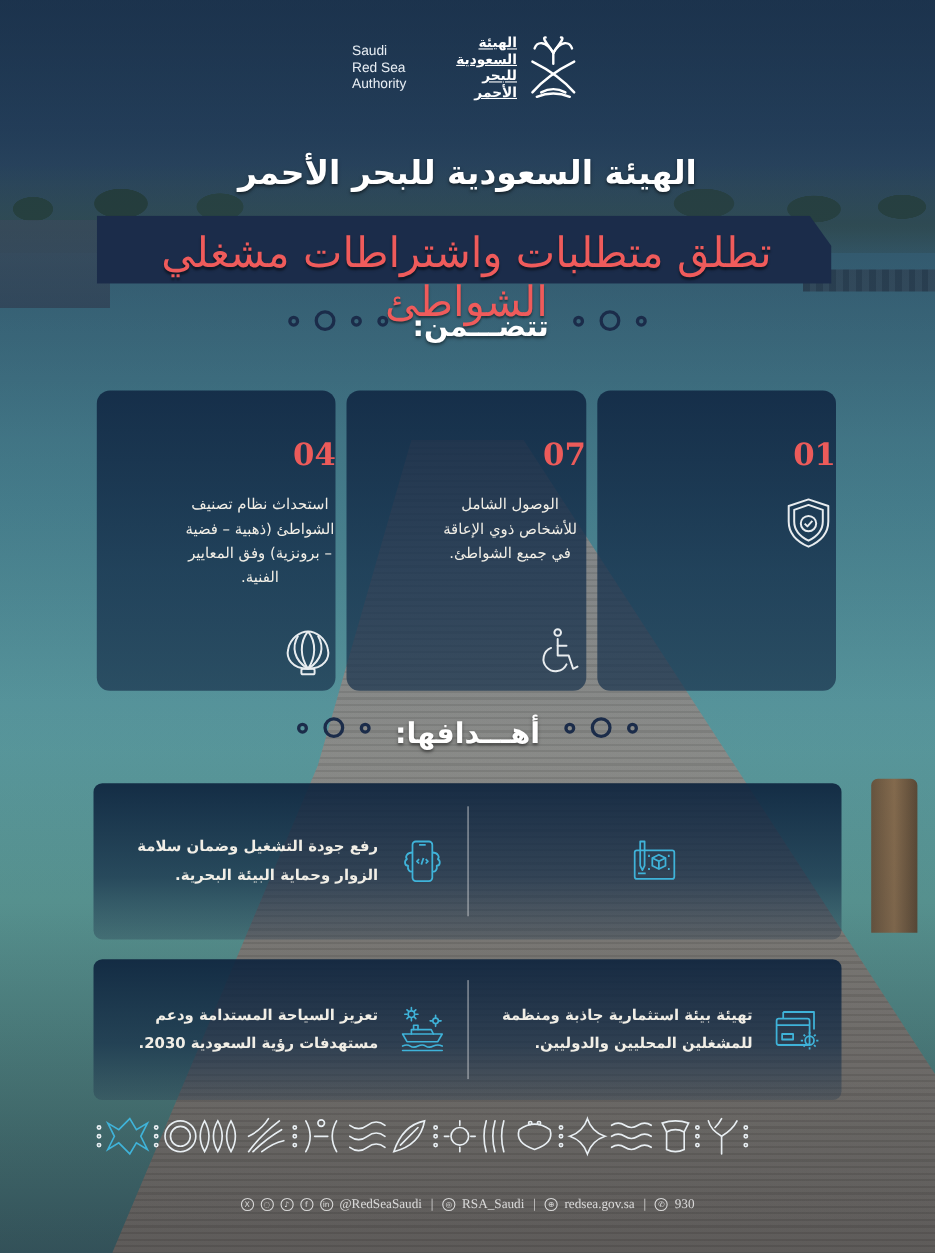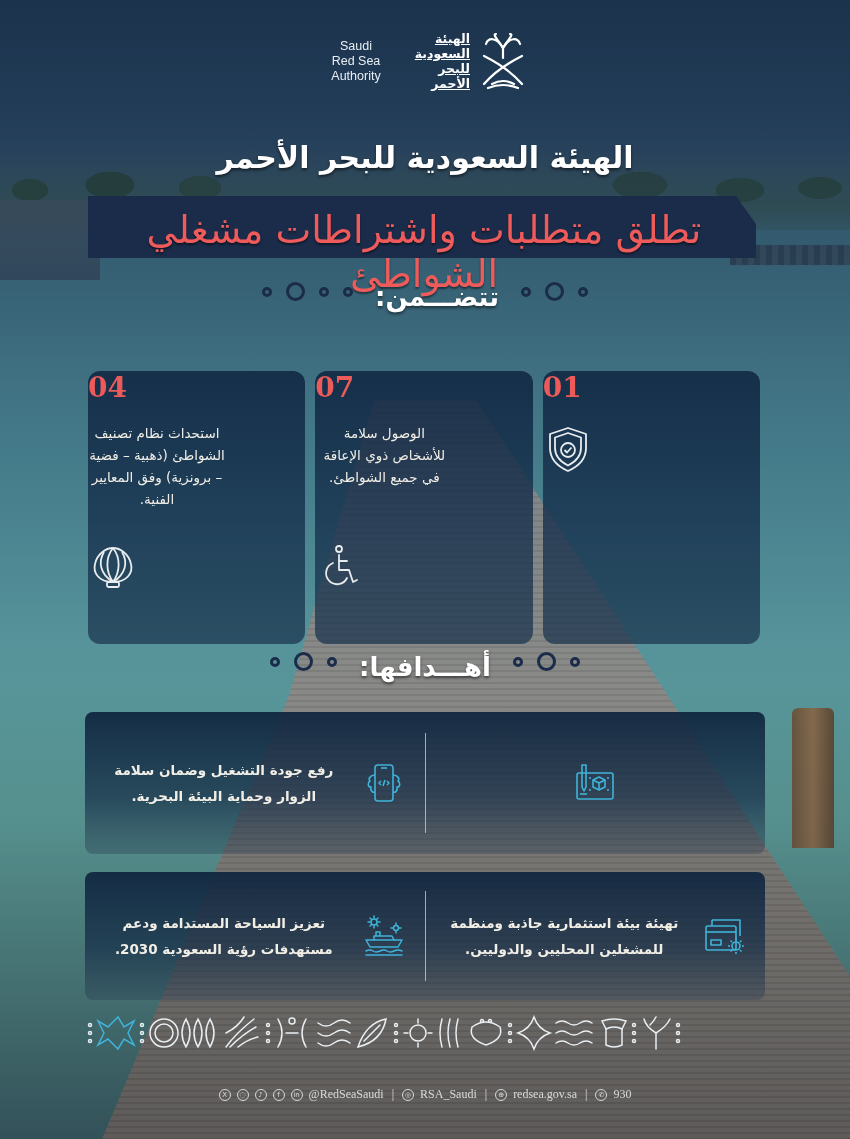--- a/index.html
+++ b/index.html
@@ -58,21 +58,21 @@
     background: linear-gradient(180deg, rgba(25,45,70,0.55) 0%, rgba(25,45,70,0.15) 35%, rgba(25,45,70,0.05) 60%, rgba(30,40,55,0.25) 100%);
   }
 
   
   .logo {
     position: absolute; left: 320px; top: 30px; width: 210px; height: 62px;
     display: flex; align-items: center; gap: 8px;
   }
   .logo .en {
     font-family: "Liberation Sans", sans-serif;
-    font-size: 12.5px; line-height: 15px; text-align: center; color: #e8eef4; width: 72px;
+    font-size: 12.5px; line-height: 15px; text-align: left; color: #e8eef4; width: 72px;
   }
   .logo .ar {
     font-size: 12.5px; line-height: 15px; text-align: right; color: #ffffff; width: 70px; direction: rtl; font-weight: bold; text-decoration: underline;
   }
   .logo .mark { width: 50px; height: 58px; }
 
   .title-1 {
     position: absolute; left: 0; top: 140px; width: 850px; text-align: center;
     font-size: 30px; font-weight: bold; color: #ffffff; direction: rtl;
     text-shadow: 0 2px 3px rgba(0,0,0,0.55);
@@ -101,23 +101,22 @@
   .sec-2 { top: 652px; }
 
   
   .cards {
     position: absolute; left: 88px; top: 355px; width: 672px; height: 273px;
     display: flex; flex-direction: row-reverse; gap: 10px;
   }
   .card {
     flex: 1; height: 273px; border-radius: 12px;
     background: linear-gradient(180deg, rgba(16,38,66,0.88) 0%, rgba(22,48,76,0.78) 60%, rgba(26,52,78,0.72) 100%);
-    display: flex; flex-direction: column; align-items: flex-end; 
+    display: flex; flex-direction: column; align-items: flex-start; padding-top: 42px;
     direction: rtl;
-    margin-top: 16px;
   }
   .card .num {
     font-family: "DejaVu Serif", serif; font-weight: bold; font-size: 28px; color: #ec5b5a;
   }
   .card .text {
     margin-top: 18px; width: 138px; text-align: center; font-size: 13.5px; line-height: 22px; color: #f1eee6; font-weight: normal;
     height: 100px;
   }
   .card .icon { margin-top: 20px; width: 50px; height: 50px; }
 
@@ -126,21 +125,21 @@
     position: absolute; left: 85px; width: 680px; height: 142px; border-radius: 8px;
     background: linear-gradient(180deg, rgba(14,36,62,0.92) 0%, rgba(22,46,72,0.72) 60%, rgba(40,60,80,0.35) 100%);
     display: flex; flex-direction: row-reverse; align-items: center; direction: ltr;
   }
   .goal-panel.p1 { top: 712px; }
   .goal-panel.p2 { top: 872px; height: 128px; }
   .goal {
     flex: 1; height: 100%; display: flex; flex-direction: row-reverse; align-items: center; justify-content: center; gap: 18px; padding: 0 18px;
   }
   .goal .gicon { width: 44px; height: 44px; flex: none; }
-  .goal .gtext { direction: rtl; text-align: center; font-size: 13.5px; line-height: 26px; color: #f1eee6; font-weight: bold; width: 240px; }
+  .goal .gtext { direction: rtl; font-size: 13.5px; line-height: 26px; color: #f1eee6; font-weight: bold; width: 240px; }
   .divider { width: 1px; height: 70%; background: #c9ccd0; opacity: 0.8; }
 
   
   .pattern {
     position: absolute; left: 86px; top: 1013px; width: 690px; height: 40px;
   }
 
   
   .footer {
     position: absolute; left: 0; top: 1087px; width: 850px; display: flex; justify-content: center; align-items: center; gap: 6px;
@@ -214,21 +213,21 @@
       <path d="M25 4 L43 10 L43 24 C43 36 34 43 25 47 C16 43 7 36 7 24 L7 10 Z"></path>
       <path d="M25 9 L38 13.5 L38 24 C38 33 31 38.5 25 41.5 C19 38.5 12 33 12 24 L12 13.5 Z"></path>
       <circle cx="25" cy="26" r="7"></circle>
       <path d="M21.5 26 L24 28.5 L28.5 23.5"></path>
     </svg>
   </div>
 
 
   <div class="card">
     <div class="num">07</div>
-    <div class="text">الوصول سلامة للأشخاص ذوي الإعاقة في جميع الشواطئ.</div>
+    <div class="text">الوصول الشامل للأشخاص ذوي الإعاقة في جميع الشواطئ.</div>
     <svg class="icon" viewBox="0 0 50 50" fill="none" stroke="#e8ecef" stroke-width="1.8" stroke-linecap="round" stroke-linejoin="round">
       <circle cx="24" cy="7" r="3"></circle>
       <path d="M24 13 L24 28 L34 28 L38 40 L42 38"></path>
       <path d="M24 19 L32 19"></path>
       <path d="M18 21 A11 11 0 1 0 32 36"></path>
     </svg>
   </div>
 
   <div class="card">
     <div class="num">04</div>

